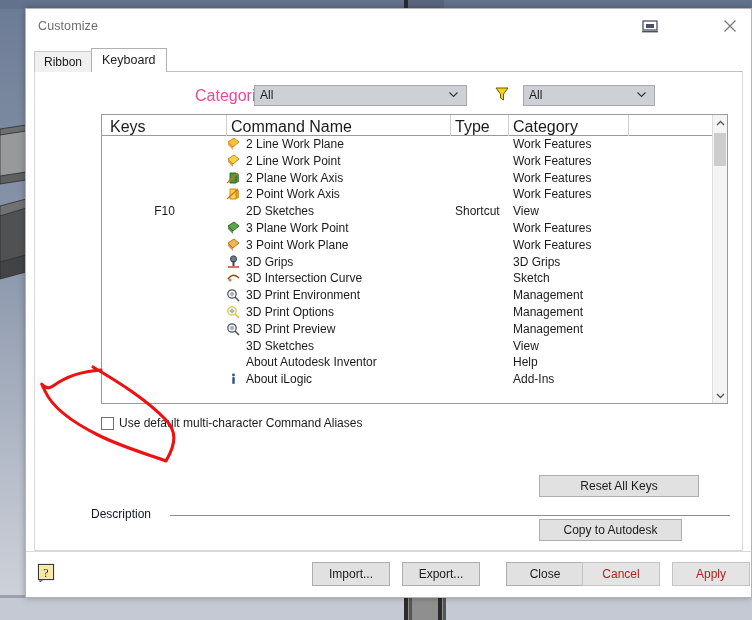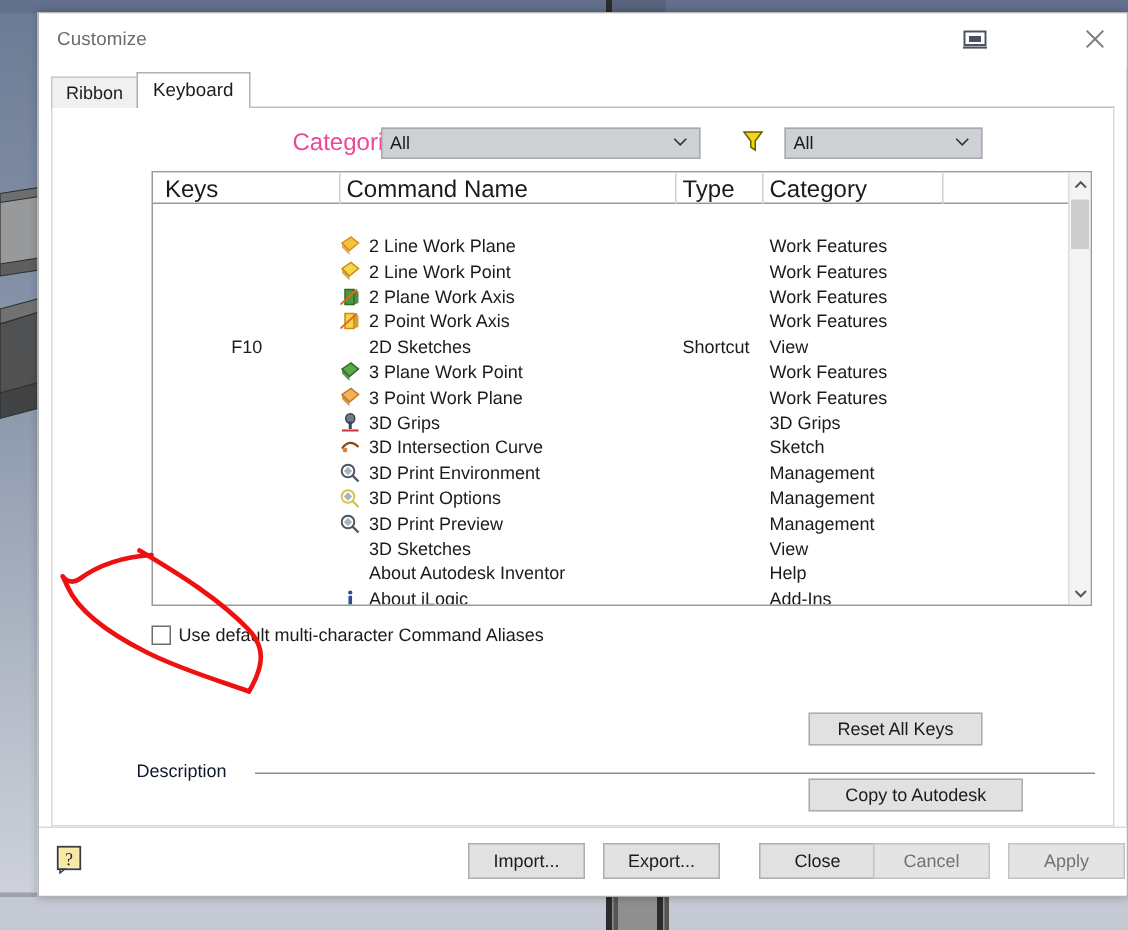--- a/index.html
+++ b/index.html
@@ -146,21 +146,20 @@
     background: #d0d0d0;
   }
   .h-keys { left: 8px; }
   .h-cmd  { left: 129px; }
   .h-type { left: 353px; }
   .h-cat  { left: 411px; }
 
   .rows {
     position: absolute; top: 21px; left: 0; right: 0; bottom: 0;
     overflow: hidden;
-    margin-top: 20px;
   }
   .row {
     position: relative;
     height: 16.8px;
     font-size: 12px;
     color: #1b1b1b;
     white-space: nowrap;
     cursor: default;
   }
   .row > span, .row > .ic {
@@ -210,23 +209,23 @@
   .btn {
     background: #e1e1e1;
     border: 1px solid #adadad;
     font-family: "Liberation Sans", sans-serif;
     font-size: 12px;
     color: #1b1b1b;
     display: flex; align-items: center; justify-content: center;
     cursor: default;
     user-select: none;
   }
-  .btn.disabled { color: #737373; border-color: #c3c3c3; background: #e4e4e4; }
-
-  #btn-reset-all-keys { position: absolute; left: 504px; top: 403px; width: 116px; height: 22px; }
+  .btn.disabled { color: #b91c1c; border-color: #c3c3c3; background: #e4e4e4; }
+
+  #btn-reset-all-keys { position: absolute; left: 504px; top: 403px; width: 160px; height: 22px; }
   #btn-copy-clipboard { position: absolute; left: 504px; top: 447px; width: 143px; height: 22px; }
 
   .desc-label {
     position: absolute; left: 56px; top: 435px;
     font-size: 12px; color: #0f172a;
   }
   .desc-line {
     position: absolute; left: 135px; top: 443px; width: 560px; height: 1px;
     background: #8d8d8d;
   }

